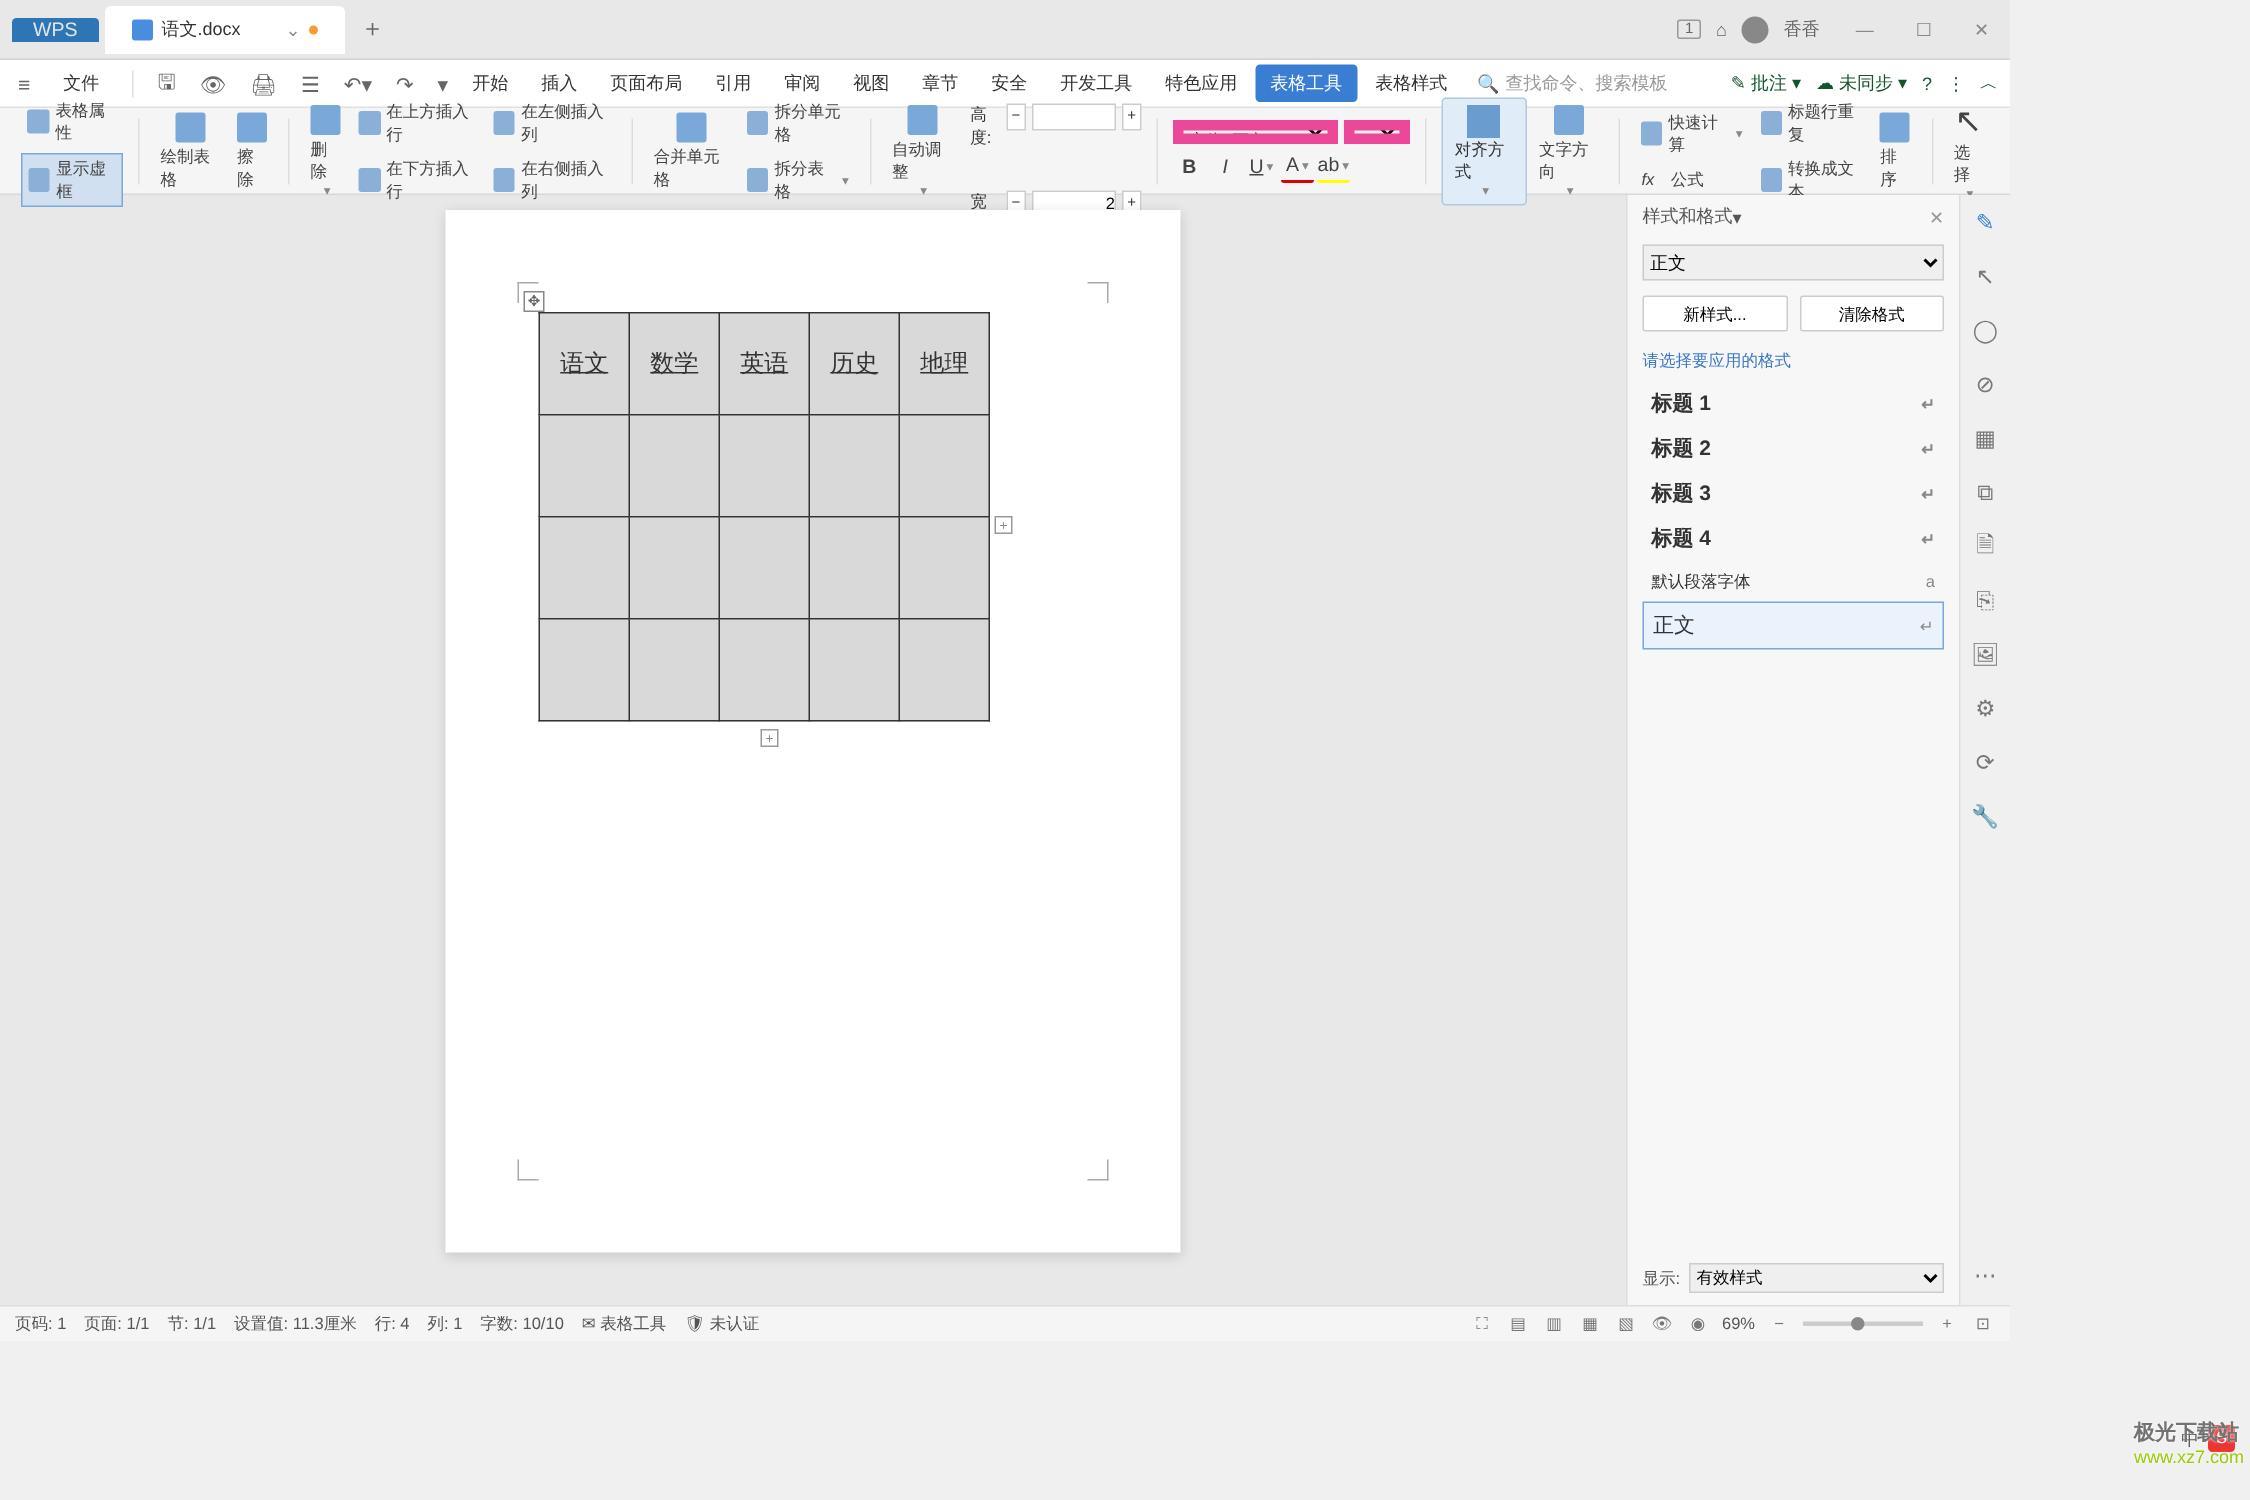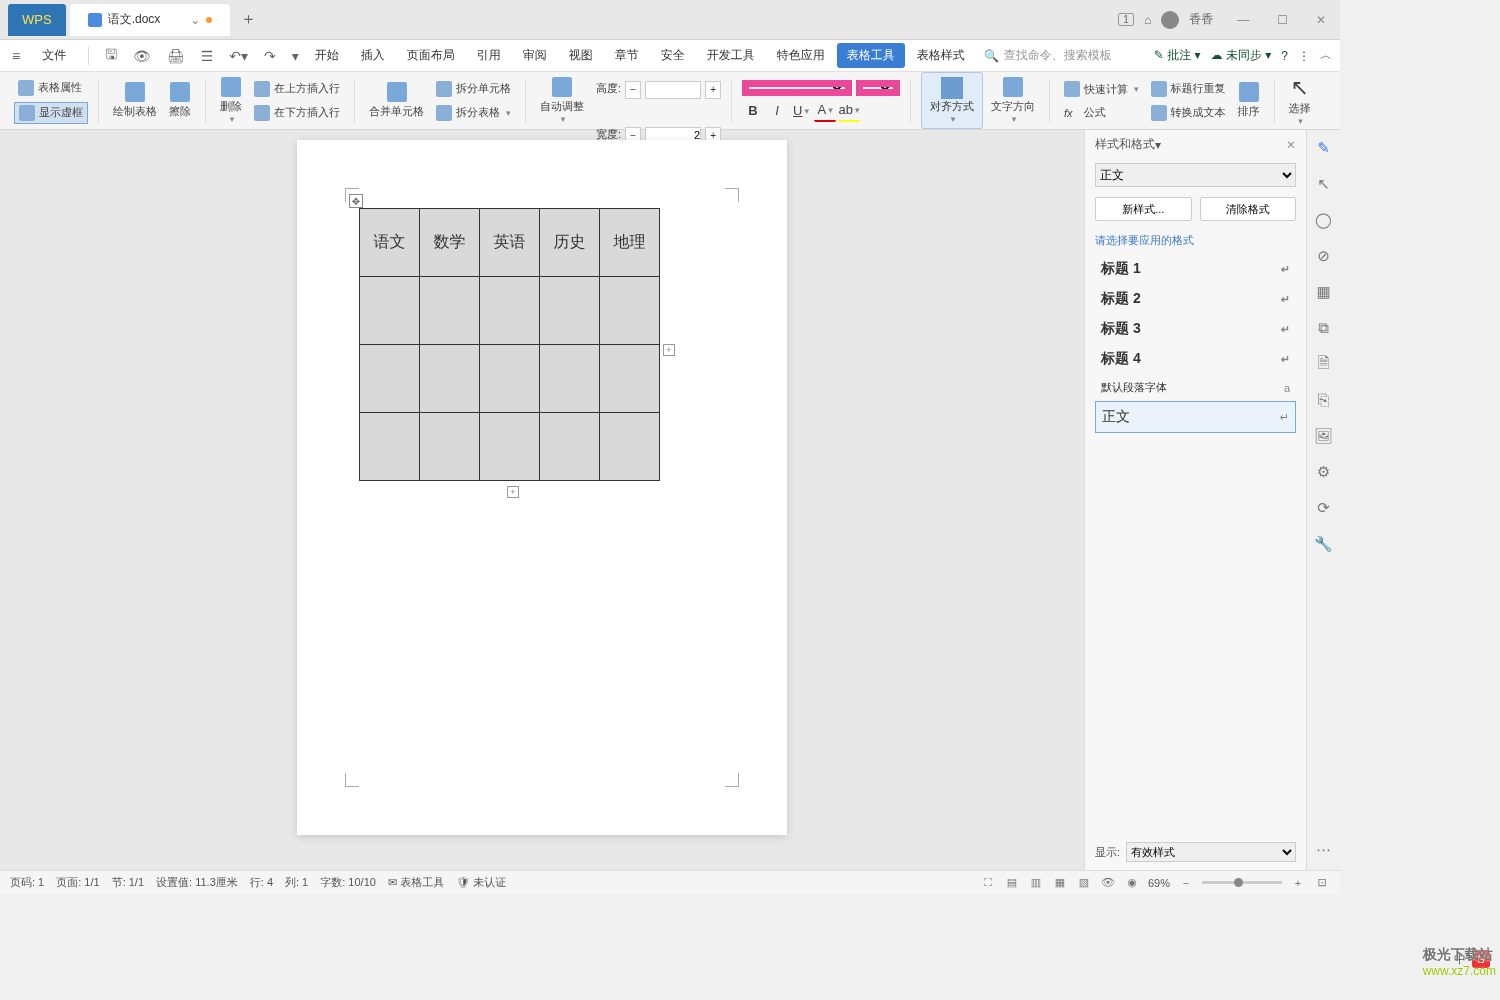--- a/index.html
+++ b/index.html
@@ -1,20 +1,20 @@
 <!DOCTYPE html>
 <html><head>
 <meta charset="utf-8">
 <style>
 * { margin: 0; padding: 0; box-sizing: border-box; font-family: "Microsoft YaHei", sans-serif; }
 body { background: #f0f0f0; width: 1340px; height: 894px; overflow: hidden; font-size: 12px; color: #333; }
 
 
 .titlebar { height: 40px; background: #e8e8e8; display: flex; align-items: center; border-bottom: 1px solid #d0d0d0; }
-.titlebar .wps-btn { background: #2e75b6; color: #fde047; padding: 6px 14px; margin-left: 8px; height: 32px; display: flex; align-items: center; font-size: 13px; border-radius: 3px 3px 0 0; }
+.titlebar .wps-btn { background: #2e75b6; color: #e5e5e5; padding: 6px 14px; margin-left: 8px; height: 16px; display: flex; align-items: center; font-size: 13px; border-radius: 3px 3px 0 0; }
 .titlebar .tab { background: #fff; color: #333; padding: 6px 18px; margin-left: 4px; height: 32px; display: flex; align-items: center; font-size: 12px; border-radius: 4px 4px 0 0; position: relative; }
 .titlebar .tab .doc-icon { width: 14px; height: 14px; background: #4a8de0; margin-right: 6px; border-radius: 2px; display: inline-block; }
 .titlebar .tab .close-dot { margin-left: 30px; color: #888; font-size: 12px; }
 .titlebar .tab .dot { width: 6px; height: 6px; border-radius: 50%; background: #ff9933; margin-left: 6px; }
 .titlebar .addtab { margin-left: 10px; color: #666; font-size: 16px; cursor: pointer; }
 .titlebar .spacer { flex: 1; }
 .titlebar .win-ctrl { display: flex; gap: 12px; margin-right: 6px; color: #888; }
 .titlebar .win-ctrl span { padding: 4px 8px; cursor: pointer; }
 .titlebar .right-icons { display: flex; gap: 10px; align-items: center; margin-right: 16px; color: #666; }
 .titlebar .num-badge { border: 1px solid #999; padding: 0 4px; font-size: 10px; border-radius: 2px; }
@@ -56,21 +56,21 @@
 .main { display: flex; height: 740px; background: #e8e8e8; }
 .canvas-area { flex: 1; overflow: auto; display: flex; justify-content: center; padding-top: 10px; position: relative; }
 .page { width: 490px; height: 695px; background: #fff; box-shadow: 0 2px 8px rgba(0,0,0,0.15); position: relative; }
 .page .corner { position: absolute; width: 14px; height: 14px; border-color: #aaa; }
 .page .corner.tl { top: 48px; left: 48px; border-left: 1px solid #aaa; border-top: 1px solid #aaa; }
 .page .corner.tr { top: 48px; right: 48px; border-right: 1px solid #aaa; border-top: 1px solid #aaa; }
 .page .corner.bl { bottom: 48px; left: 48px; border-left: 1px solid #aaa; border-bottom: 1px solid #aaa; }
 .page .corner.br { bottom: 48px; right: 48px; border-right: 1px solid #aaa; border-bottom: 1px solid #aaa; }
 .table-handle { position: absolute; top: 54px; left: 52px; width: 14px; height: 14px; border: 1px solid #888; background: #fff; font-size: 10px; display: flex; align-items: center; justify-content: center; color: #666; cursor: move; }
 .doc-table { position: absolute; top: 68px; left: 62px; border-collapse: collapse; }
-.doc-table td { border: 1px solid #333; width: 60px; height: 68px; text-align: center; font-size: 16px; font-family: SimSun, serif; background: #d9d9d9; }
+.doc-table td { border: 1px solid #333; width: 60px; height: 68px; text-align: center; font-size: 16px; font-family: SimSun, serif; background: #d9d9d9; text-decoration: underline; }
 .doc-table tr:first-child td { height: 68px; }
 .doc-table tr:not(:first-child) td { height: 68px; }
 .row-handle { position: absolute; width: 12px; height: 12px; border: 1px solid #999; background: #fff; font-size: 9px; display:flex; align-items:center; justify-content:center; color:#888; cursor: pointer; }
 .col-handle { position: absolute; width: 12px; height: 12px; border: 1px solid #999; background: #fff; font-size: 9px; display:flex; align-items:center; justify-content:center; color:#888; cursor: pointer; }
 
 
 .side-panel { width: 222px; background: #f7f7f7; border-left: 1px solid #ddd; display: flex; flex-direction: column; }
 .side-panel .sp-header { display: flex; align-items: center; padding: 6px 10px; font-size: 12px; color: #555; }
 .side-panel .sp-header .close { margin-left: auto; color: #999; cursor: pointer; }
 .side-panel .sp-select { margin: 4px 10px; }
@@ -203,20 +203,30 @@
         <span class="chev">▾</span>
       </div>
     <div class="two-row">
       <div class="rbtn-row">
           <span class="ico-s"></span>
           <span>在上方插入行</span>
         </div>
       <div class="rbtn-row">
           <span class="ico-s"></span>
           <span>在下方插入行</span>
+        </div>
+    </div>
+    <div class="two-row">
+      <div class="rbtn-row">
+          <span class="ico-s"></span>
+          <span>在左侧插入列</span>
+        </div>
+      <div class="rbtn-row">
+          <span class="ico-s"></span>
+          <span>在右侧插入列</span>
         </div>
     </div>
   </div>
   <div class="vsep"></div>
   <div class="group">
     <div class="rbtn">
         <span class="ico"></span>
         <span>合并单元格</span>
       </div>
     <div class="two-row">

